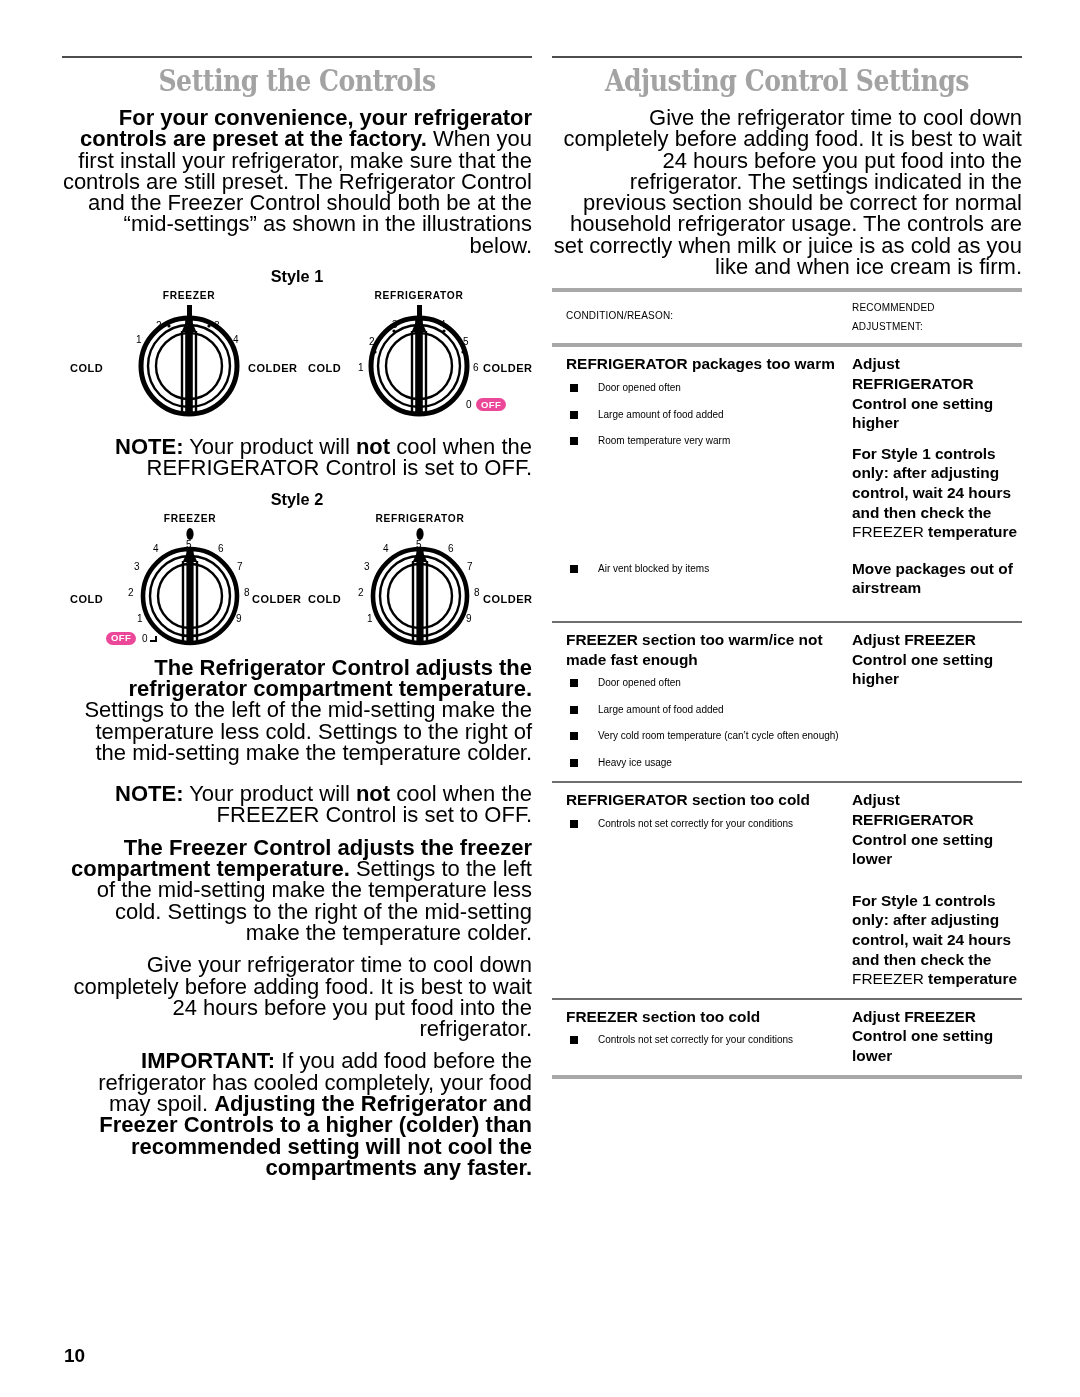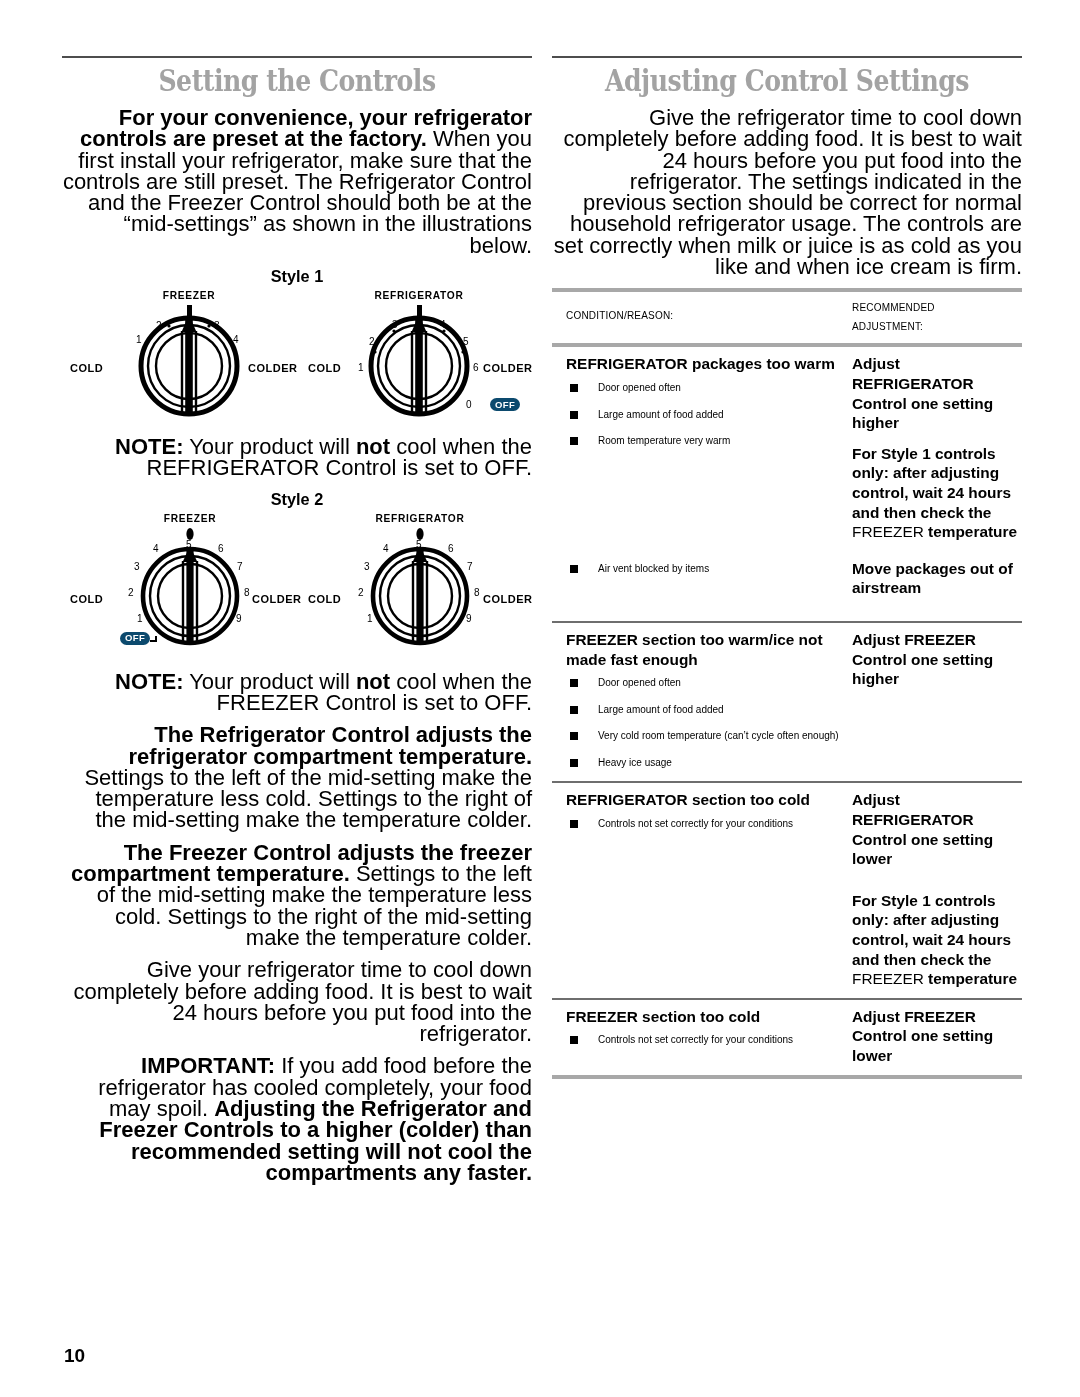--- a/index.html
+++ b/index.html
@@ -95,29 +95,28 @@
   }
   .tick-num {
     position: absolute;
     font-size: 10px;
     font-weight: normal;
     color: #000;
     white-space: nowrap;
   }
   .off-pill {
     position: absolute;
-    background: #0c4a6e;
+    background: #ec4899;
     color: #fff;
     font-size: 9.5px;
     font-weight: bold;
     letter-spacing: 0.4px;
     padding: 1.5px 5px 2px 5px;
     border-radius: 7px;
     line-height: 1;
-    margin-left: 14px;
   }
 
   
   .tbl {
     width: 470px;
     margin-top: 2px;
   }
   .rule-head-top {
     border-top: 4px solid #a8a8a8;
     height: 0;
@@ -313,26 +312,26 @@
         <div class="tick-num" style="left:66px; top:26px;">5</div>
         <div class="tick-num" style="left:98px; top:30px;">6</div>
         <div class="tick-num" style="left:117px; top:48px;">7</div>
         <div class="tick-num" style="left:124px; top:74px;">8</div>
         <div class="tick-num" style="left:116px; top:100px;">9</div>
       </div>
       <div class="side-label" style="left:246px; top:80px;">COLD</div>
       <div class="side-label" style="left:421px; top:80px;">COLDER</div>
     </div>
 
+    <p class="body">
+      <b>The Refrigerator Control adjusts the refrigerator compartment temperature.</b><span> Settings to the left of the mid-setting make the temperature less cold. Settings to the right of the mid-setting make the temperature colder.</span>
+    </p>
+
     <p class="body" style="margin-top:20px;">
       <b>NOTE:</b><span> Your product will </span><b>not</b><span> cool when the FREEZER Control is set to OFF.</span>
-    </p>
-
-    <p class="body">
-      <b>The Refrigerator Control adjusts the refrigerator compartment temperature.</b><span> Settings to the left of the mid-setting make the temperature less cold. Settings to the right of the mid-setting make the temperature colder.</span>
     </p>
 
     <p class="body">
       <b>The Freezer Control adjusts the freezer compartment temperature.</b><span> Settings to the left of the mid-setting make the temperature less cold. Settings to the right of the mid-setting make the temperature colder.</span>
     </p>
 
     <p class="body">Give your refrigerator time to cool down completely before adding food. It is best to wait 24 hours before you put food into the refrigerator.</p>
 
     <p class="body">
       <b>IMPORTANT:</b><span> If you add food before the refrigerator has cooled completely, your food may spoil. </span><b>Adjusting the Refrigerator and Freezer Controls to a higher (colder) than recommended setting will not cool the compartments any faster.</b>

